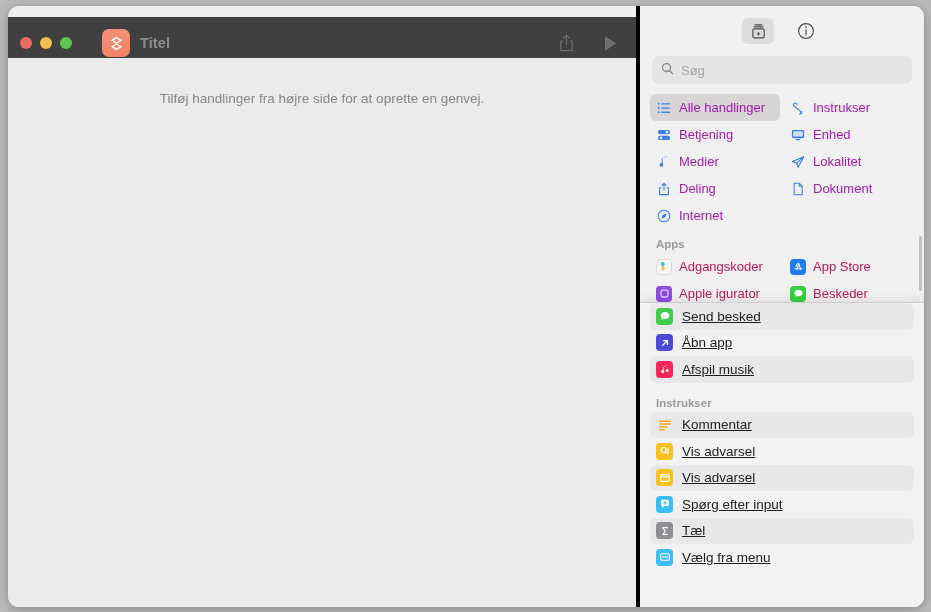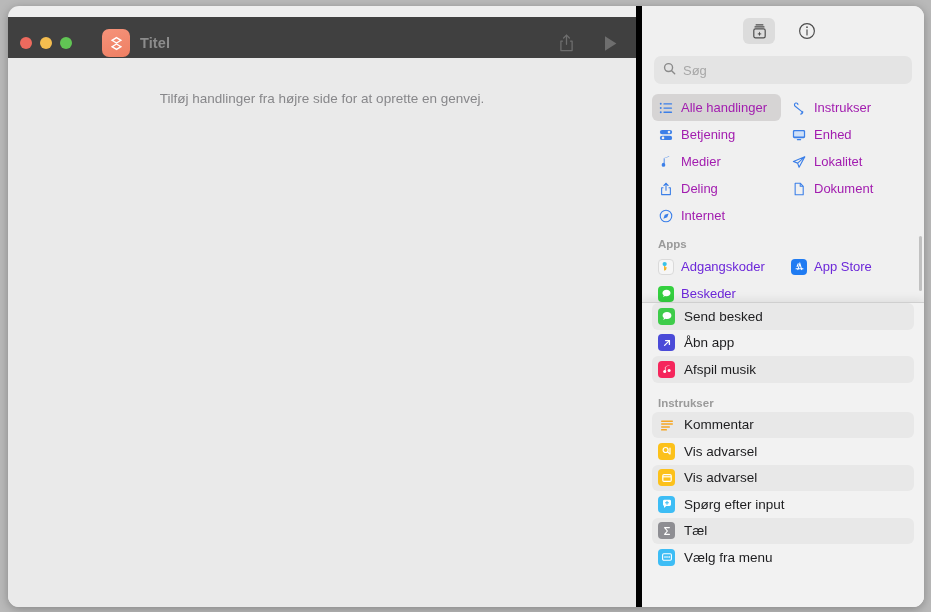--- a/index.html
+++ b/index.html
@@ -66,21 +66,21 @@
     position: absolute; top: 33px; left: 0; right: 0;
     text-align: center;
     font-size: 13.5px; color: #87878a;
   }
 
   
   .sidebar {
     position: absolute; right: 0; top: 0;
     width: 288px; height: 601px;
     background: #f0f0f0;
-    border-left: 6px solid #000000;
+    border-left: 4px solid #000000;
     overflow: hidden;
   }
   .sb-toolbar {
     height: 44px; display: flex; align-items: center;
     justify-content: center; gap: 16px;
     padding-top: 6px;
   }
   .sb-tool {
     width: 32px; height: 26px; border-radius: 6px;
     display: flex; align-items: center; justify-content: center;
@@ -117,40 +117,40 @@
   .group-head {
     font-size: 11.5px; color: #9a9a9a; font-weight: 600;
     padding: 9px 16px 3px 16px;
   }
   .app-row {
     display: grid; grid-template-columns: 1fr 1fr;
     column-gap: 4px; padding: 0 10px;
   }
   .app-item {
     display: flex; align-items: center; gap: 7px;
-    height: 27px; padding: 0 6px; font-size: 13px; color: #6d28d9;
+    height: 27px; padding: 0 6px; font-size: 13px; color: #be185d;
     overflow: hidden; white-space: nowrap;
   }
   .appicon { width: 16px; height: 16px; border-radius: 4px; flex: none;
              display:flex; align-items:center; justify-content:center;
              font-size: 10px; color:#fff; font-weight:700; }
 
   
   .popover {
     position: absolute; left: 0; right: 0; top: 296px;
     bottom: 0;
     background: #f2f2f2;
     border-top: 1px solid #cfcfcf;
     box-shadow: 0 -3px 8px rgba(0,0,0,.07);
     overflow: hidden;
   }
   .act {
     display: flex; align-items: center; gap: 9px;
     height: 26.5px; margin: 0 10px; padding: 0 6px;
-    border-radius: 6px; font-size: 13.5px; color: #1d1d1f;
+    border-radius: 6px; font-size: 13.5px; color: #1d1d1f; text-decoration: underline;
   }
   .act.alt { background: #e8e8e8; }
   .act .aicon {
     width: 17px; height: 17px; border-radius: 4px; flex: none;
     display: flex; align-items: center; justify-content: center;
   }
 
   .scroll-track {
     position: absolute; right: 2px; top: 230px;
     width: 3px; height: 55px; border-radius: 2px;
@@ -349,20 +349,28 @@
           <span class="appicon" style="background:#1f7bf2;">
             <svg width="11" height="11" viewBox="0 0 12 12" stroke="#fff" stroke-width="1.15" fill="none" stroke-linecap="round">
               <path d="M2.2 8.4 H9.8"></path>
                 <path d="M4.2 9.4 L6.4 2.8 L8.4 9.4"></path>
                 <path d="M3.4 6 L4.6 3"></path>
             </svg>
           </span>
           <span>App Store</span>
         </div>
         <div class="app-item">
+          <span class="appicon" style="background:#8b4ce0;">
+            <svg width="11" height="11" viewBox="0 0 12 12">
+              <rect x="2.2" y="2.2" width="7.6" height="7.6" rx="1.8" fill="none" stroke="#e8ccff" stroke-width="1.4"></rect>
+            </svg>
+          </span>
+          <span>Apple  igurator</span>
+        </div>
+        <div class="app-item">
           <span class="appicon" style="background:#34d03f;">
             <svg width="11" height="11" viewBox="0 0 12 12">
               <path d="M6 2 C8.6 2 10.4 3.5 10.4 5.5 C10.4 7.5 8.6 9 6 9 C5.4 9 4.9 8.95 4.4 8.8 L2.2 9.8 L3 8 C2 7.3 1.6 6.5 1.6 5.5 C1.6 3.5 3.4 2 6 2 Z" fill="#ffffff"></path>
             </svg>
           </span>
           <span>Beskeder</span>
         </div>
       </div>
 
       <div class="scroll-track"></div>

